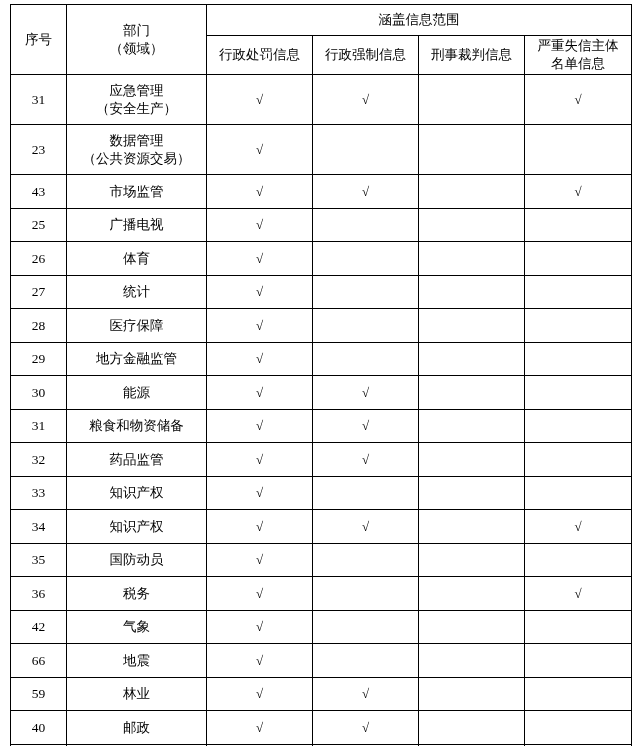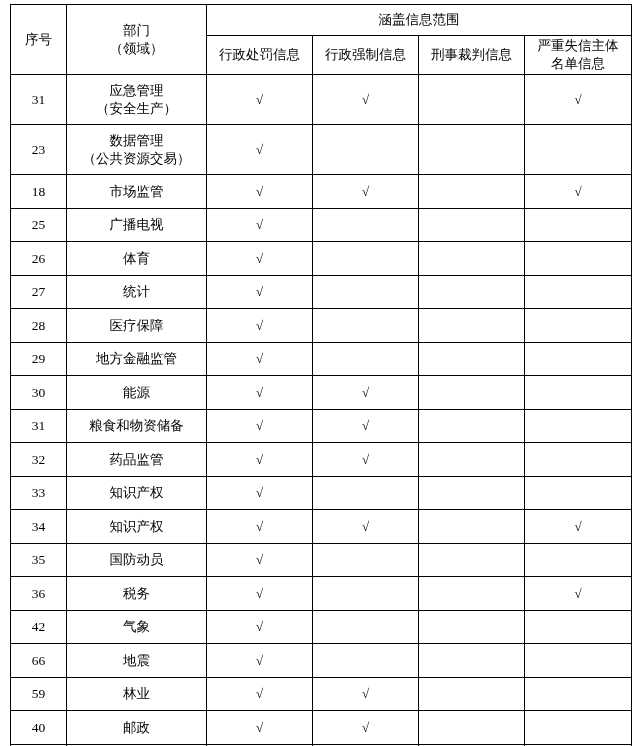--- a/index.html
+++ b/index.html
@@ -122,21 +122,21 @@
           <td class="dept-two-line">
             <span class="dept-line">数据管理</span>
             <span class="dept-line">（公共资源交易）</span>
           </td>
           <td><span class="check">√</span></td>
           <td></td>
           <td></td>
           <td></td>
         </tr>
         <tr class="row-std">
-          <td>18</td>
+          <td>43</td>
           <td>
             <span class="dept-line">市场监管</span>
           </td>
           <td><span class="check">√</span></td>
           <td><span class="check">√</span></td>
           <td></td>
           <td><span class="check">√</span></td>
         </tr>
         <tr class="row-std">
           <td>25</td>

